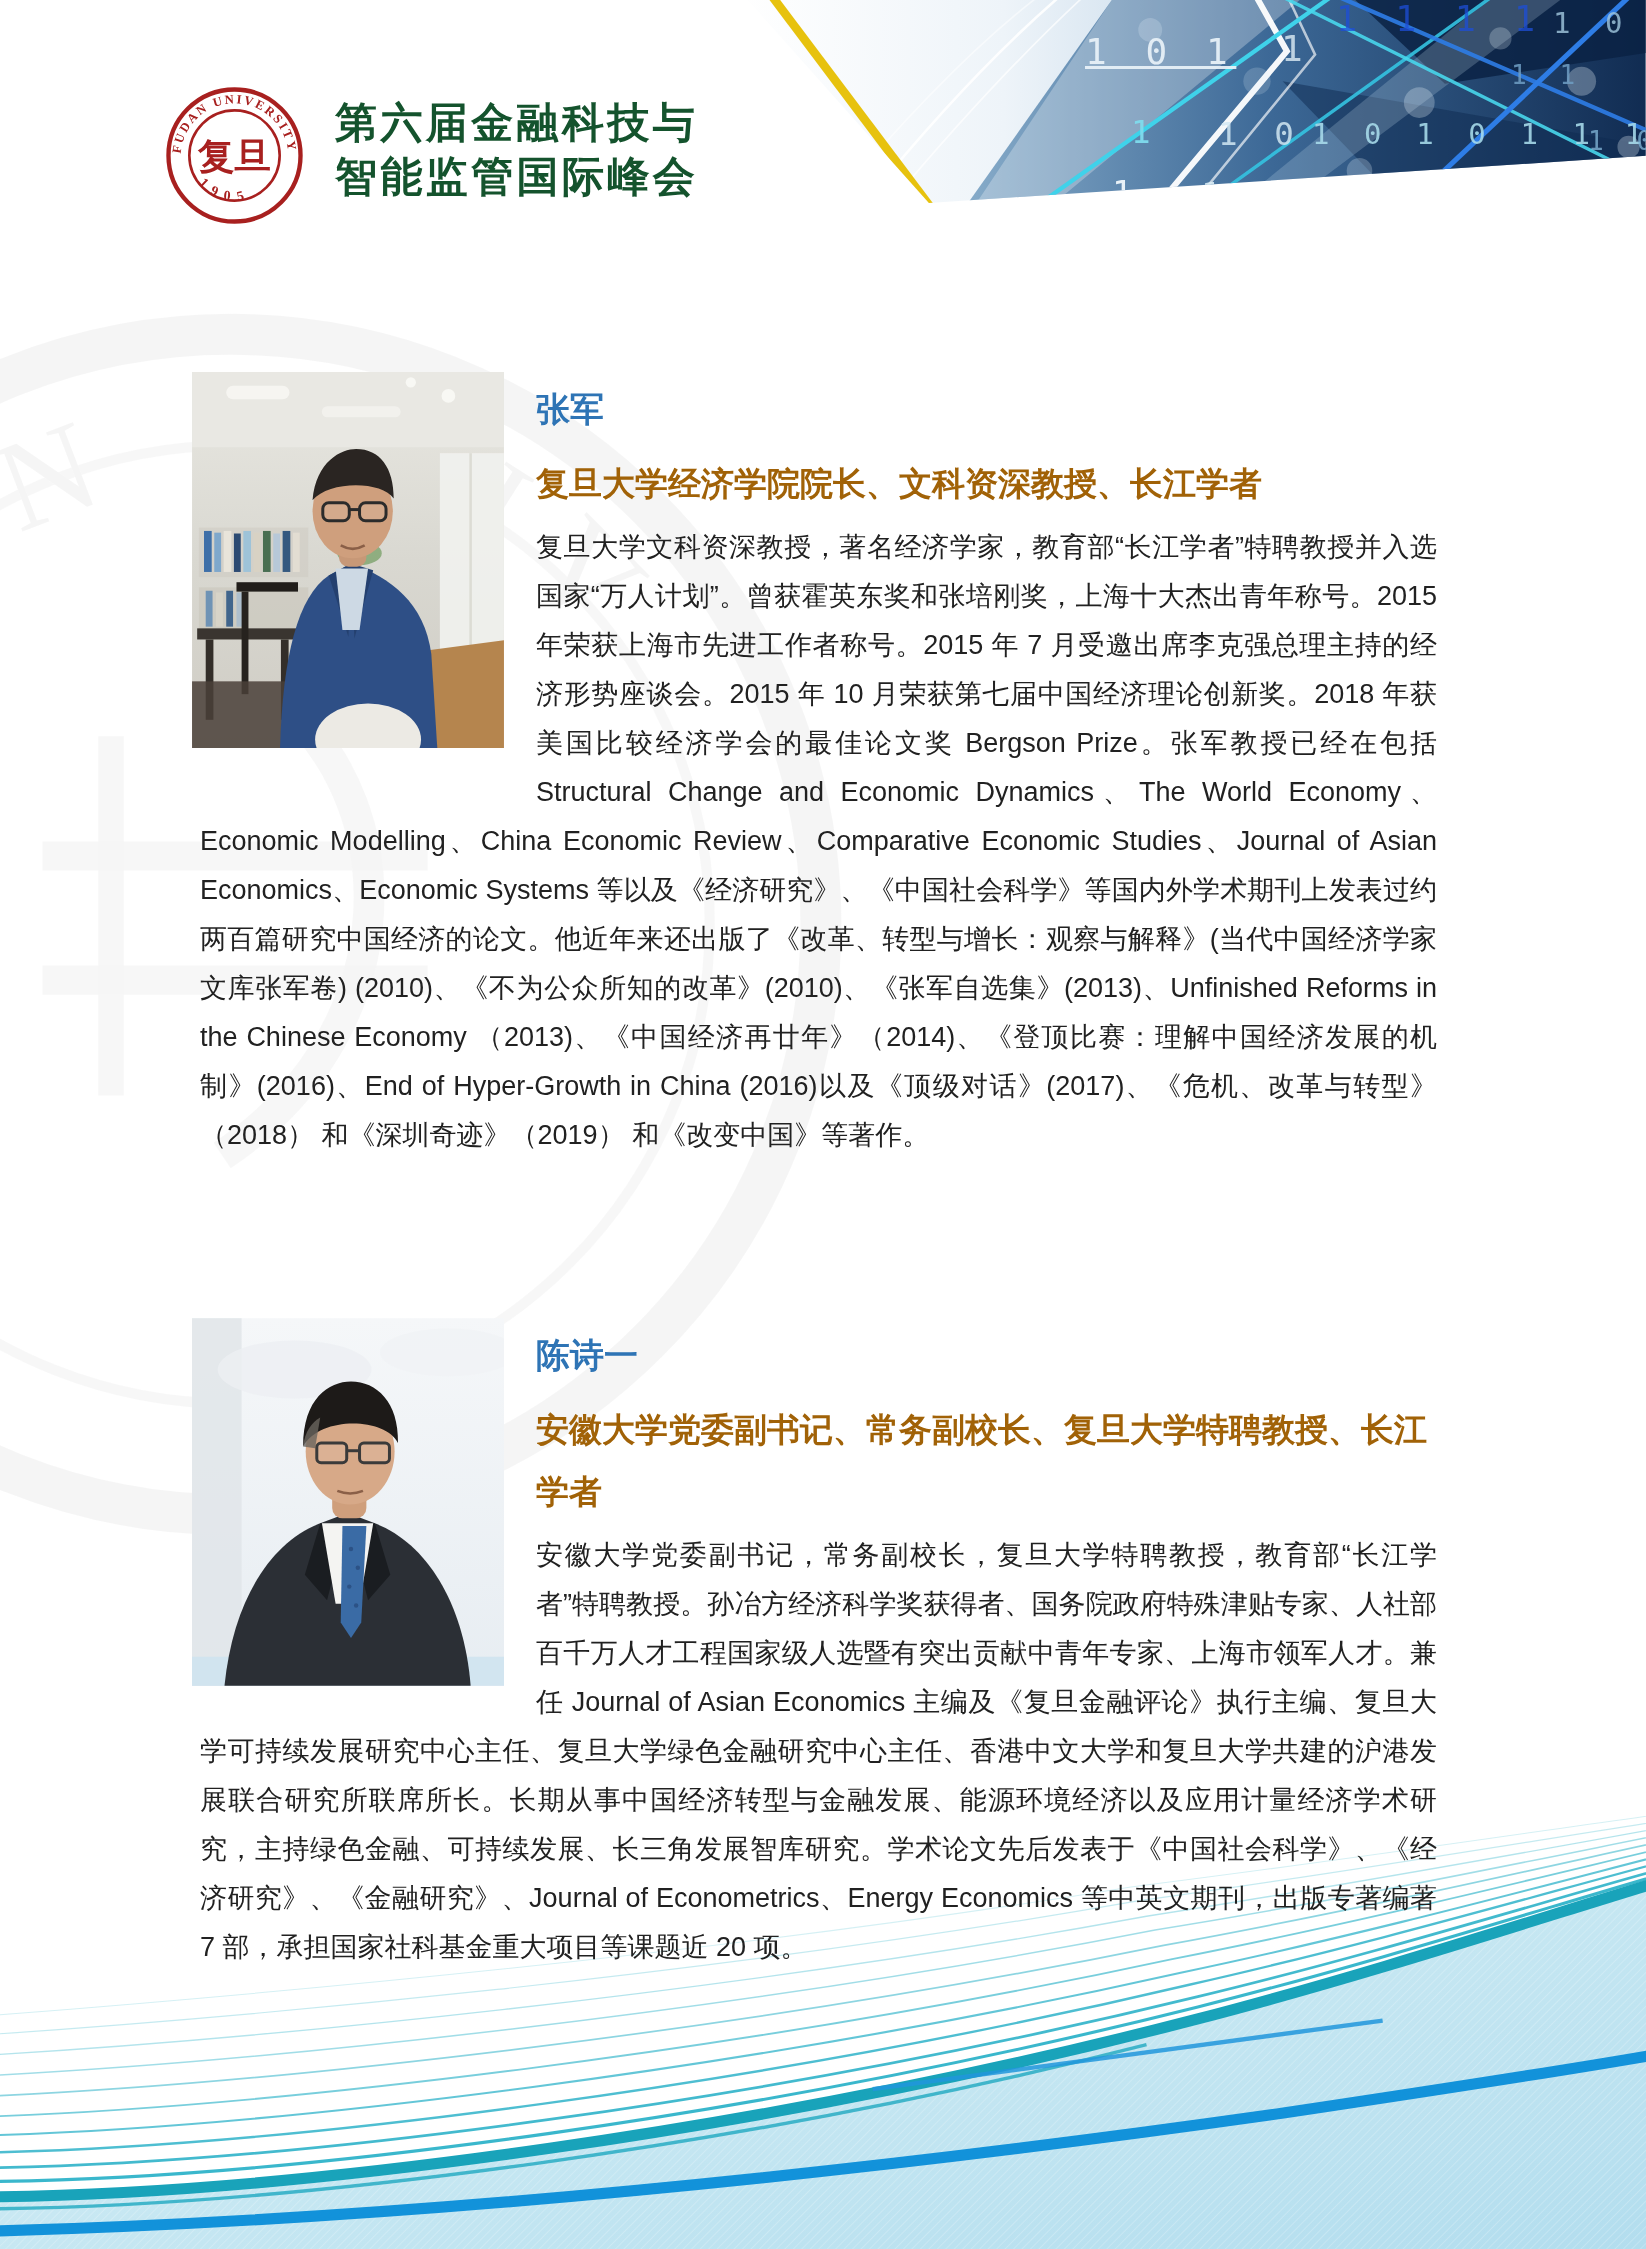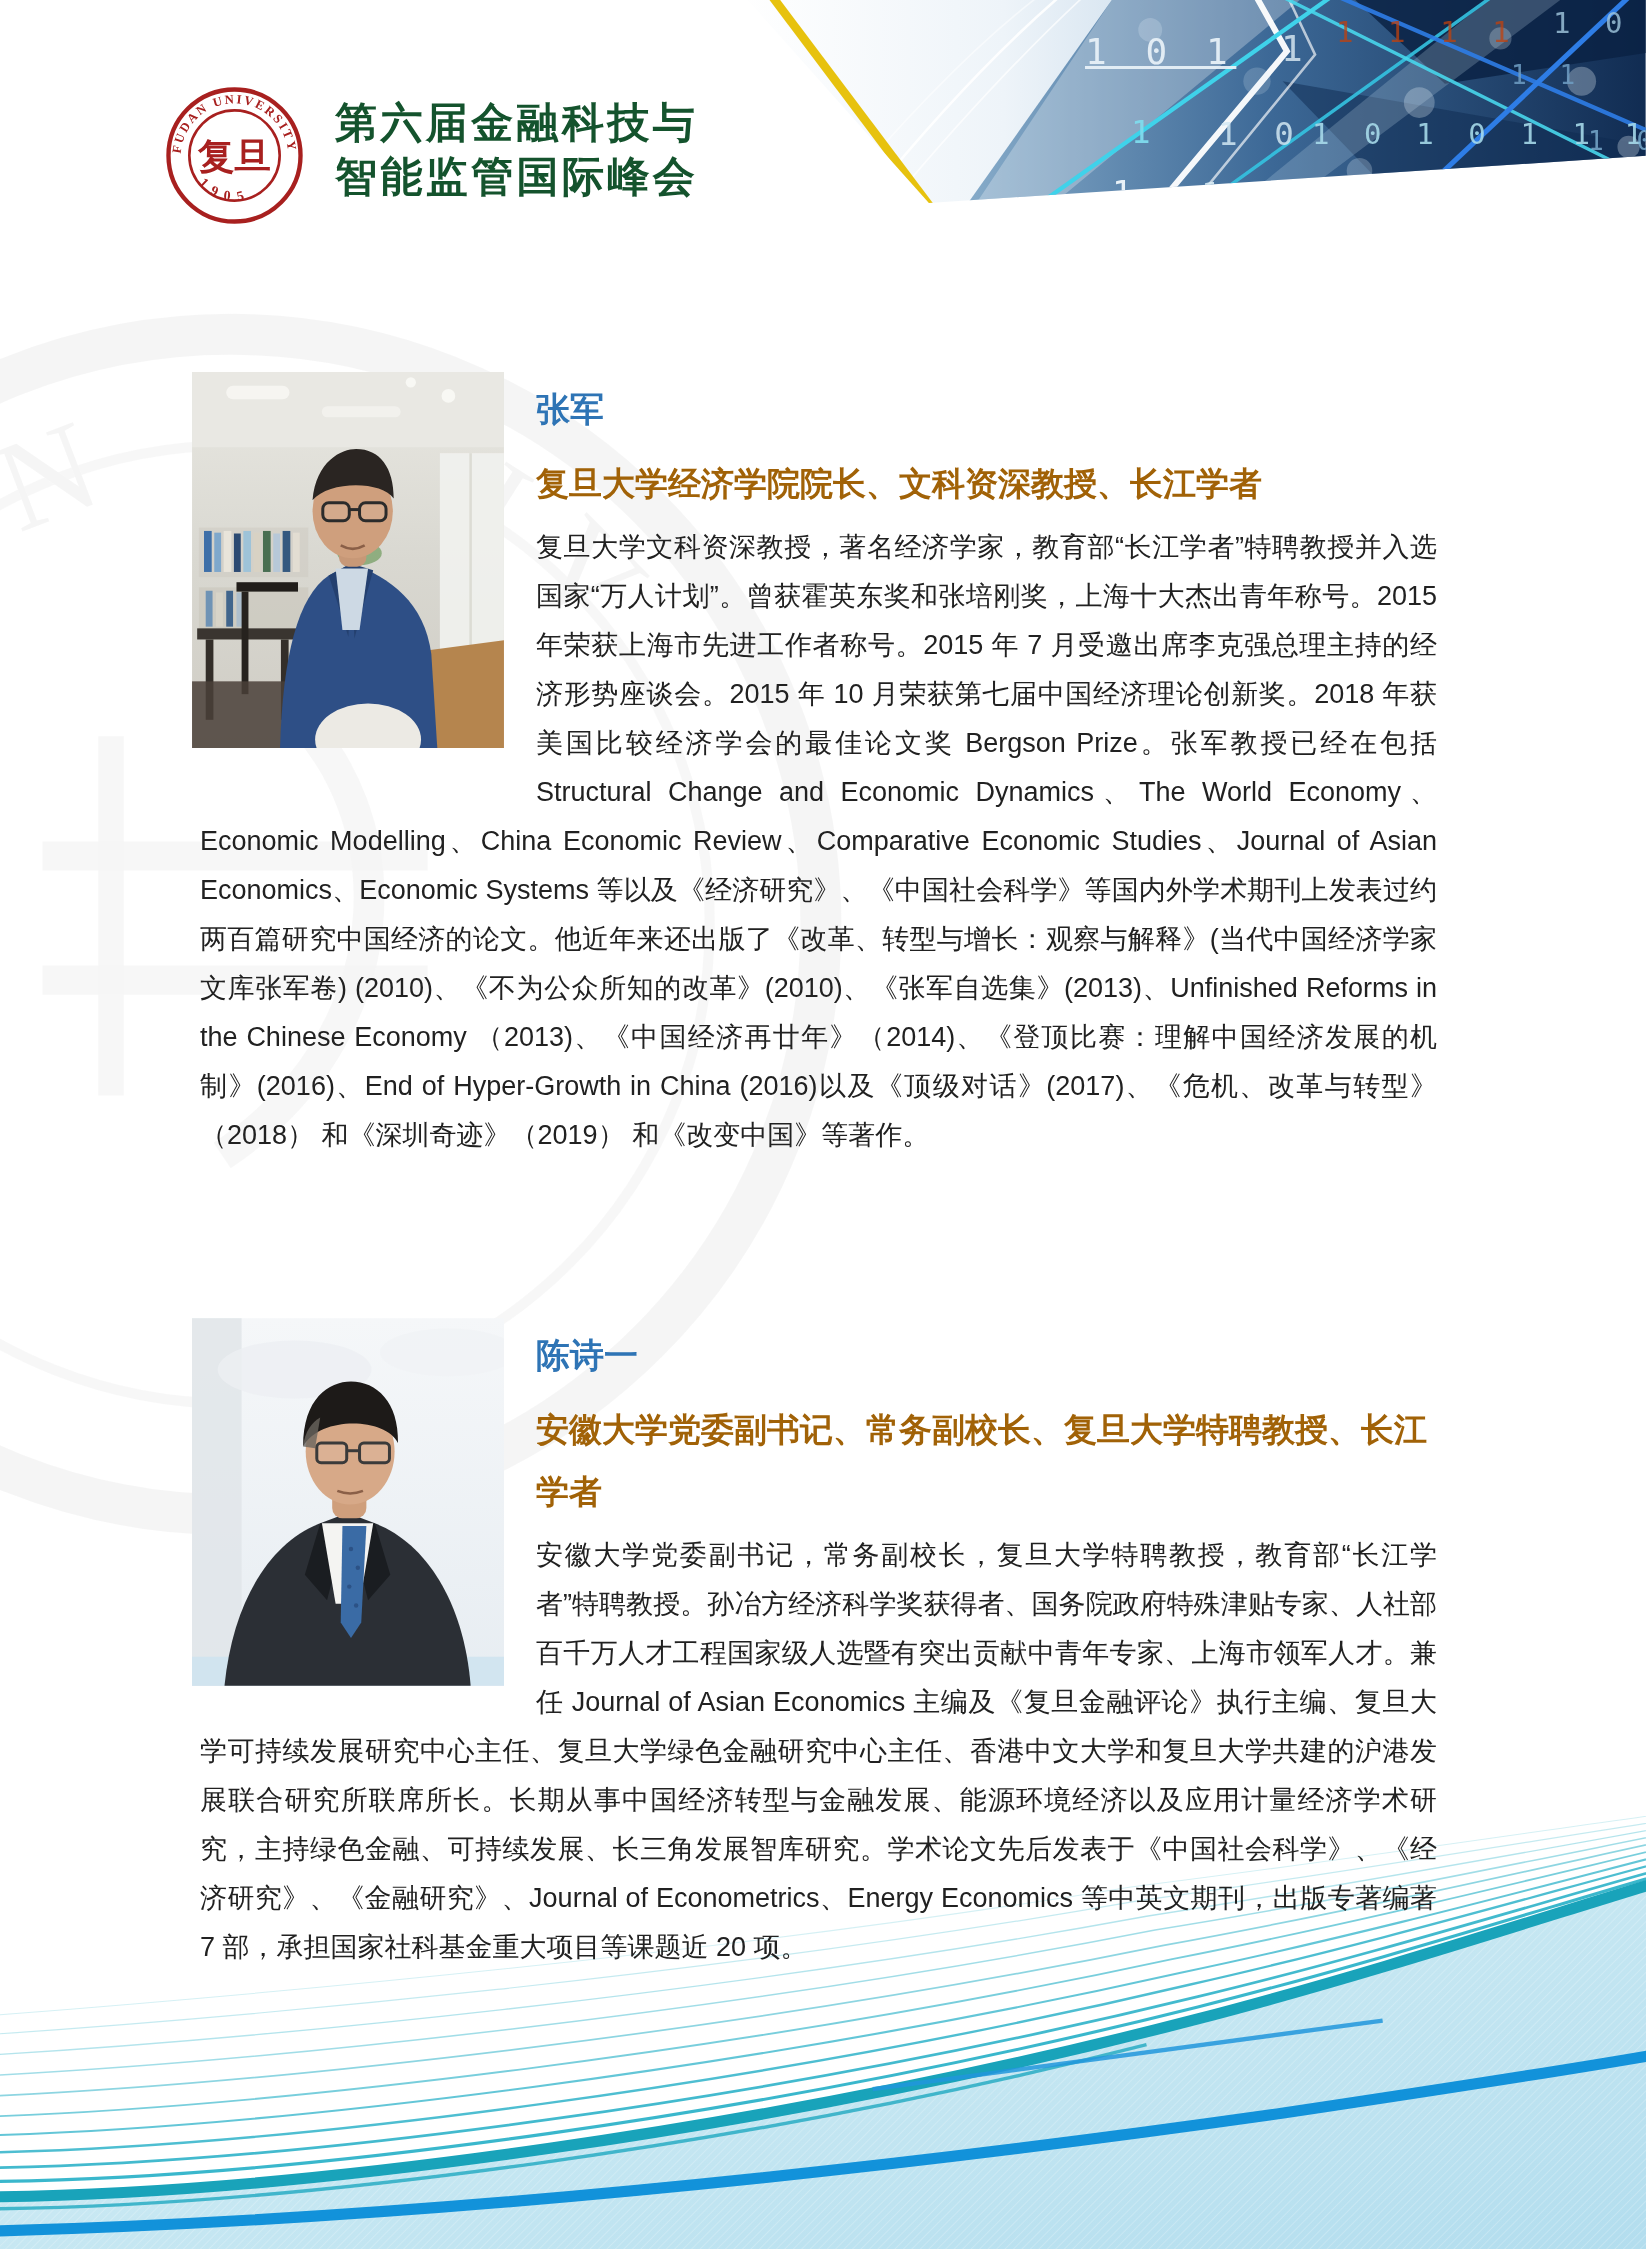--- a/index.html
+++ b/index.html
@@ -114,21 +114,21 @@
           <circle cx="1755" cy="45" r="13" opacity=".25"></circle>
         <circle cx="1590" cy="200" r="15" opacity=".25"></circle>
           <circle cx="1850" cy="95" r="17" opacity=".3"></circle>
         <circle cx="1905" cy="172" r="13" opacity=".3"></circle>
           <circle cx="1790" cy="225" r="14" opacity=".25"></circle>
       </g>
     </svg>
     <div class="banner-digits">
         <span class="bd" style="left: 1085px; top: 34px; font-size: 36px; color: rgb(234, 243, 249); opacity: 0.92; text-decoration: underline;">1 0 1</span>
         <span class="bd" style="left: 1281px; top: 31px; font-size: 36px; color: rgb(211, 228, 239); opacity: 0.85;">1</span>
-        <span class="bd" style="left: 1336px; top: 18px; font-size: 29px; color: #c2410c; opacity: 0.75;">1 1 1 1</span>
+        <span class="bd" style="left: 1336px; top: 2px; font-size: 35px; color: #1d4ed8; opacity: 0.75;">1 1 1 1</span>
         <span class="bd" style="left: 1553px; top: 8.6px; font-size: 29px; color: rgb(163, 201, 224); opacity: 0.8;">1 0</span>
         <span class="bd" style="left: 1131px; top: 116px; font-size: 32.5px; color: rgb(127, 220, 238); opacity: 0.95;">1</span>
         <span class="bd" style="left: 1218px; top: 118px; font-size: 32.5px; color: rgb(210, 232, 243); opacity: 0.85;">1 0</span>
         <span class="bd" style="left: 1312px; top: 120px; font-size: 29px; color: rgb(169, 221, 236); opacity: 0.88;">1 0 1 0 1 1 1 0</span>
         <span class="bd" style="left: 1511px; top: 62px; font-size: 26px; color: rgb(111, 158, 196); opacity: 0.85;">1 1</span>
         <span class="bd" style="left: 1112px; top: 176px; font-size: 34px; color: rgb(240, 247, 251); opacity: 0.95;">1</span>
         <span class="bd" style="left: 1201px; top: 178px; font-size: 34px; color: rgb(219, 238, 245); opacity: 0.9;">1</span>
         <span class="bd" style="left: 1386px; top: 175px; font-size: 29px; color: rgb(143, 216, 234); opacity: 0.85;">1 1 0 1</span>
         <span class="bd" style="left: 1588px; top: 128px; font-size: 26px; color: rgb(127, 178, 212); opacity: 0.8;">1 0</span>
       </div>

